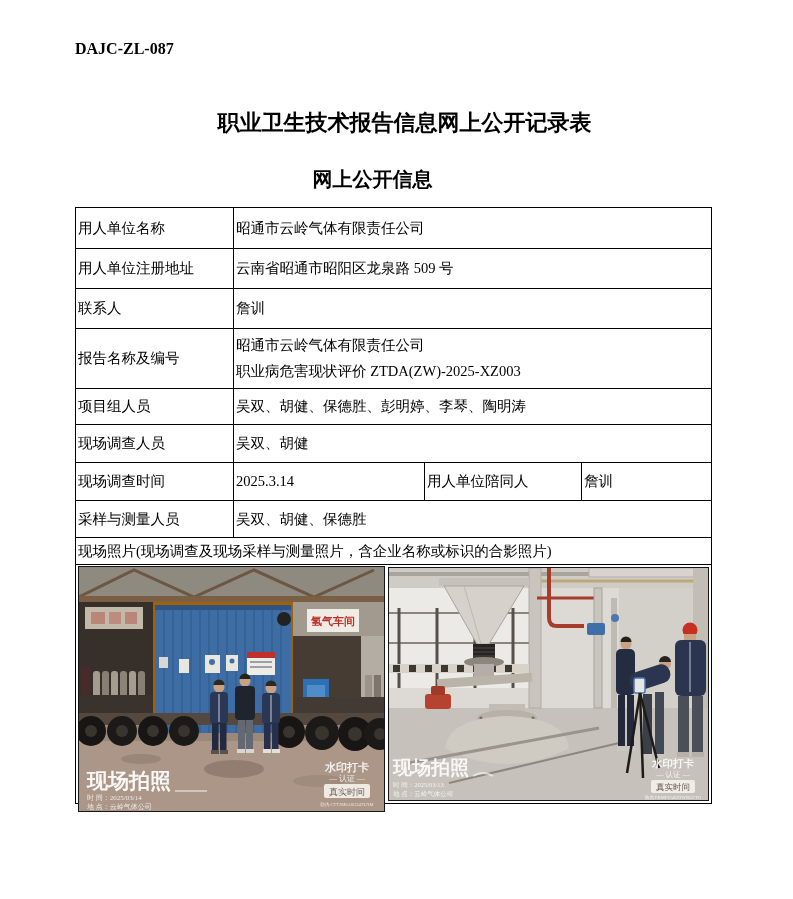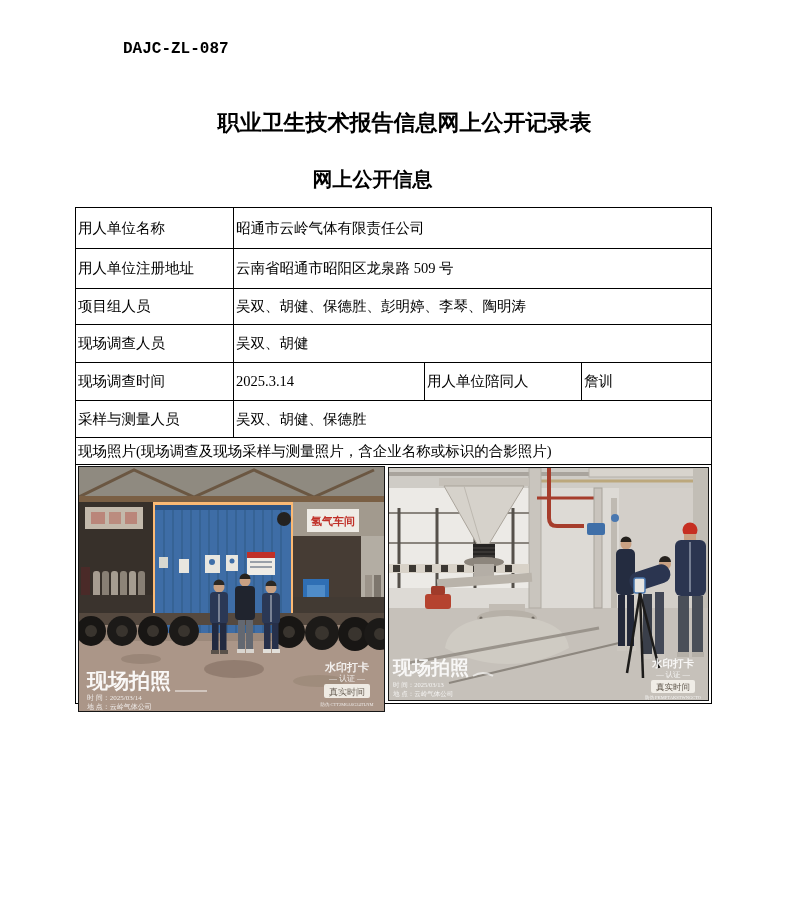--- a/index.html
+++ b/index.html
@@ -2,22 +2,22 @@
 <html><head>
 <meta charset="utf-8">
 <style>
   html,body{margin:0;padding:0;}
   body{
     width:793px;height:899px;background:#ffffff;position:relative;
     font-family:"Liberation Serif","DejaVu Serif",serif;color:#000;
   }
   .doc-code{
     position:absolute;left:75px;top:40px;
-    font-family:Liberation Mono, monospace;
-    font-weight:bold;font-size:16px;letter-spacing:0px;margin-left:48px;
+    font-family:Liberation Serif, serif;
+    font-weight:bold;font-size:16px;letter-spacing:0px;
   }
   .title{
     position:absolute;left:0;top:100px;width:793px;margin:8px;
     text-align:center;font-size:22px;font-weight:bold;
   }
   .subtitle{
     position:absolute;left:0;top:166px;width:745px;margin:0;
     text-align:center;font-size:20px;font-weight:bold;
   }
   table.record-table{
@@ -25,21 +25,21 @@
     border-collapse:collapse;table-layout:fixed;
   }
   table.record-table td{
     border:1.5px solid #000;vertical-align:middle;
     font-size:14.5px;padding:0 2px;overflow:visible;
   }
   td.report-cell div{line-height:1.75;}
   td.caption-cell{text-align:left;font-size:14px;padding-left:1px;}
   td.photo-cell{padding:0;position:relative;height:238px;}
   .photo{
-    position:absolute;border:1px solid #161616;overflow:hidden;background:#fdba74;
+    position:absolute;border:1px solid #161616;overflow:hidden;background:#a16207;
   }
   .photo-left{left:2px;top:1px;width:305px;height:244px;}
   .photo-right{left:312px;top:2px;width:319px;height:232px;}
   .photo svg{display:block;width:100%;height:100%;}
 </style>
 </head>
 <body>
 
 <div>
 
@@ -55,20 +55,31 @@
         <col style="width:130px">
     </colgroup>
     <tbody>
         <tr style="height:41px">
       <td>用人单位名称</td>
       <td colspan="3">昭通市云岭气体有限责任公司</td>
     </tr>
     <tr style="height:40px">
       <td>用人单位注册地址</td>
       <td colspan="3">云南省昭通市昭阳区龙泉路 509 号</td>
+    </tr>
+    <tr style="height:40px">
+      <td>联系人</td>
+      <td colspan="3">詹训</td>
+    </tr>
+    <tr style="height:60px">
+      <td>报告名称及编号</td>
+      <td colspan="3" class="report-cell">
+        <div>昭通市云岭气体有限责任公司</div>
+        <div>职业病危害现状评价 ZTDA(ZW)-2025-XZ003</div>
+      </td>
     </tr>
     <tr style="height:36px">
       <td>项目组人员</td>
       <td colspan="3">吴双、胡健、保德胜、彭明婷、李琴、陶明涛</td>
     </tr>
     <tr style="height:38px">
       <td>现场调查人员</td>
       <td colspan="3">吴双、胡健</td>
     </tr>
     <tr style="height:38px">

